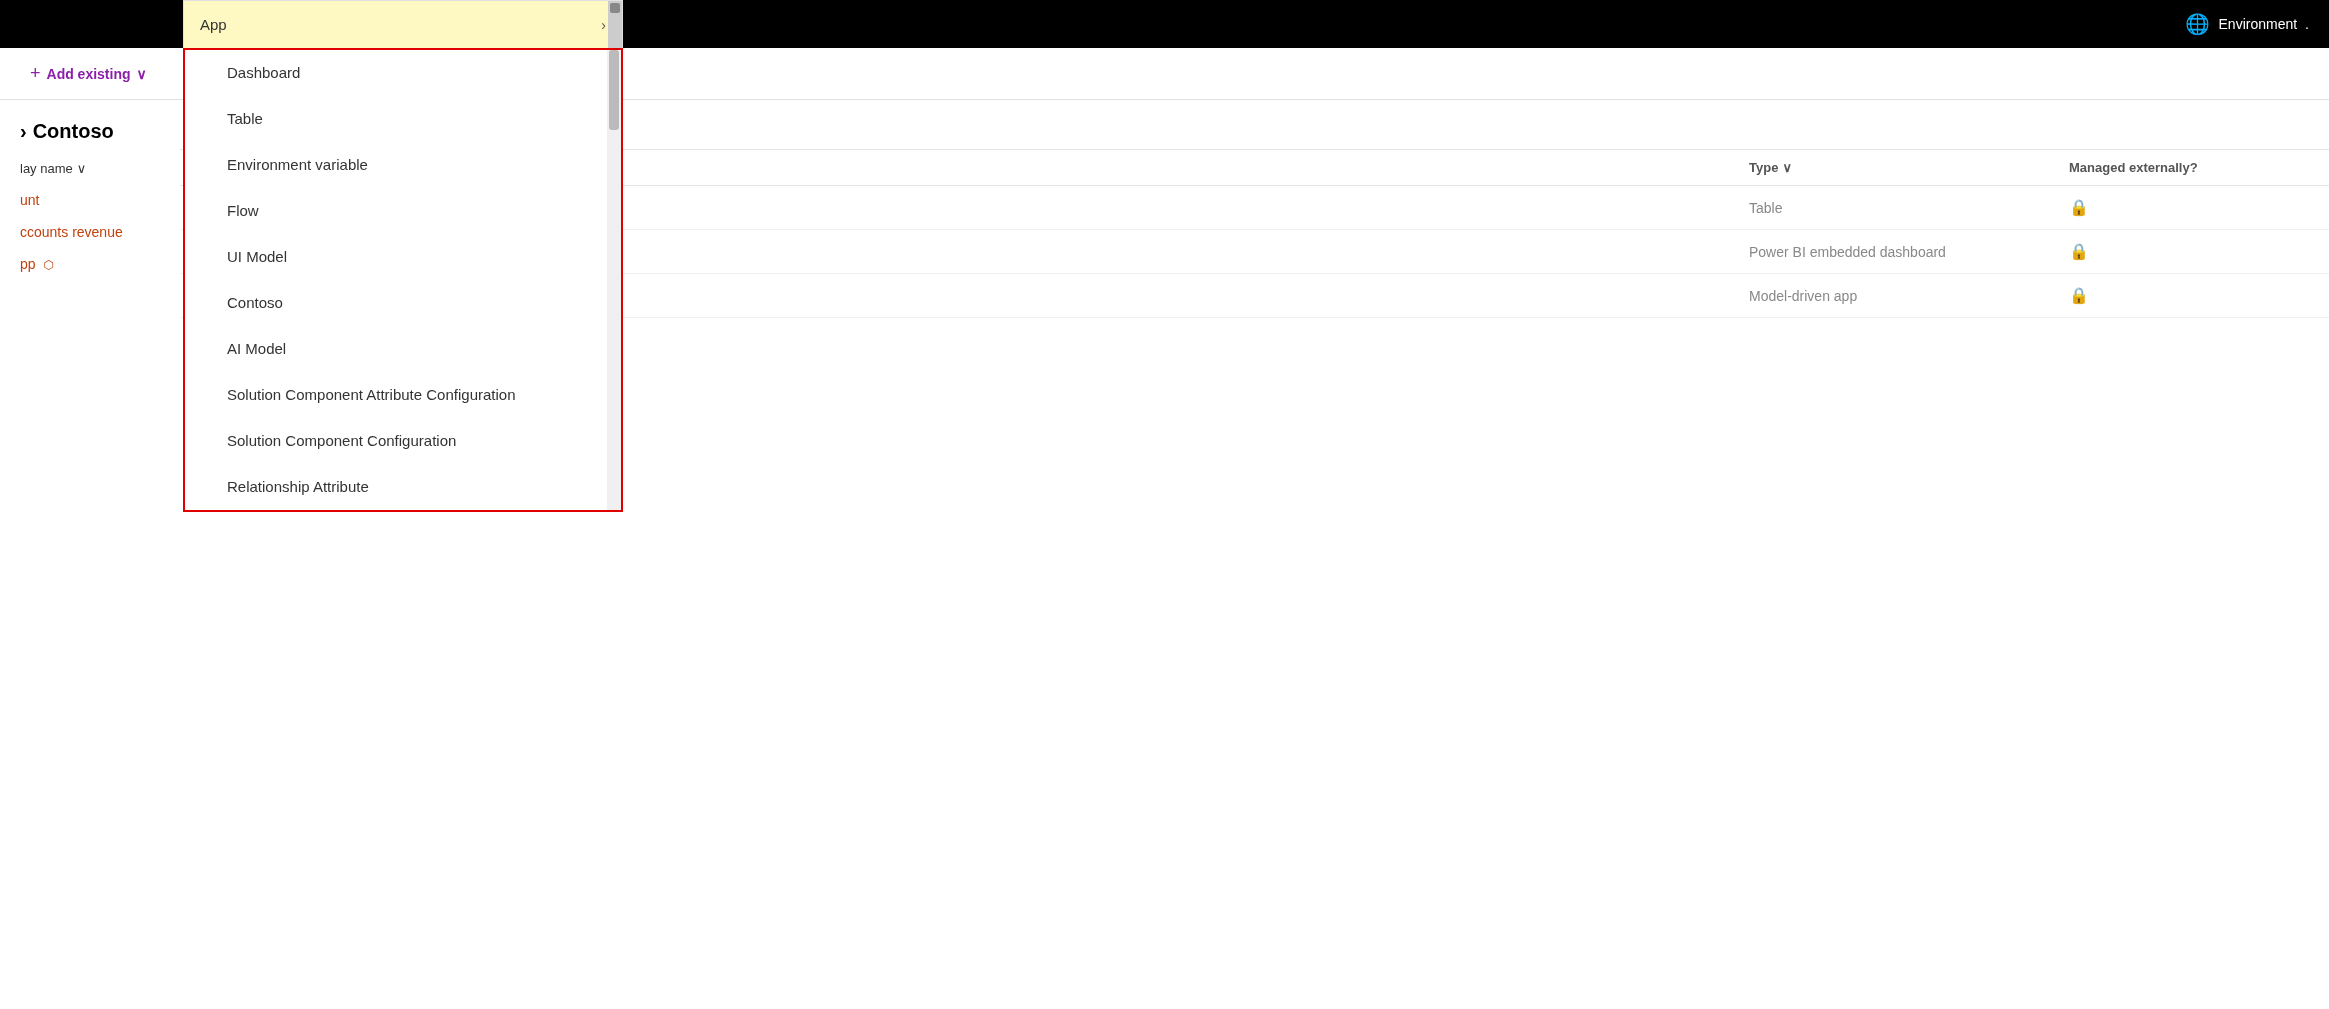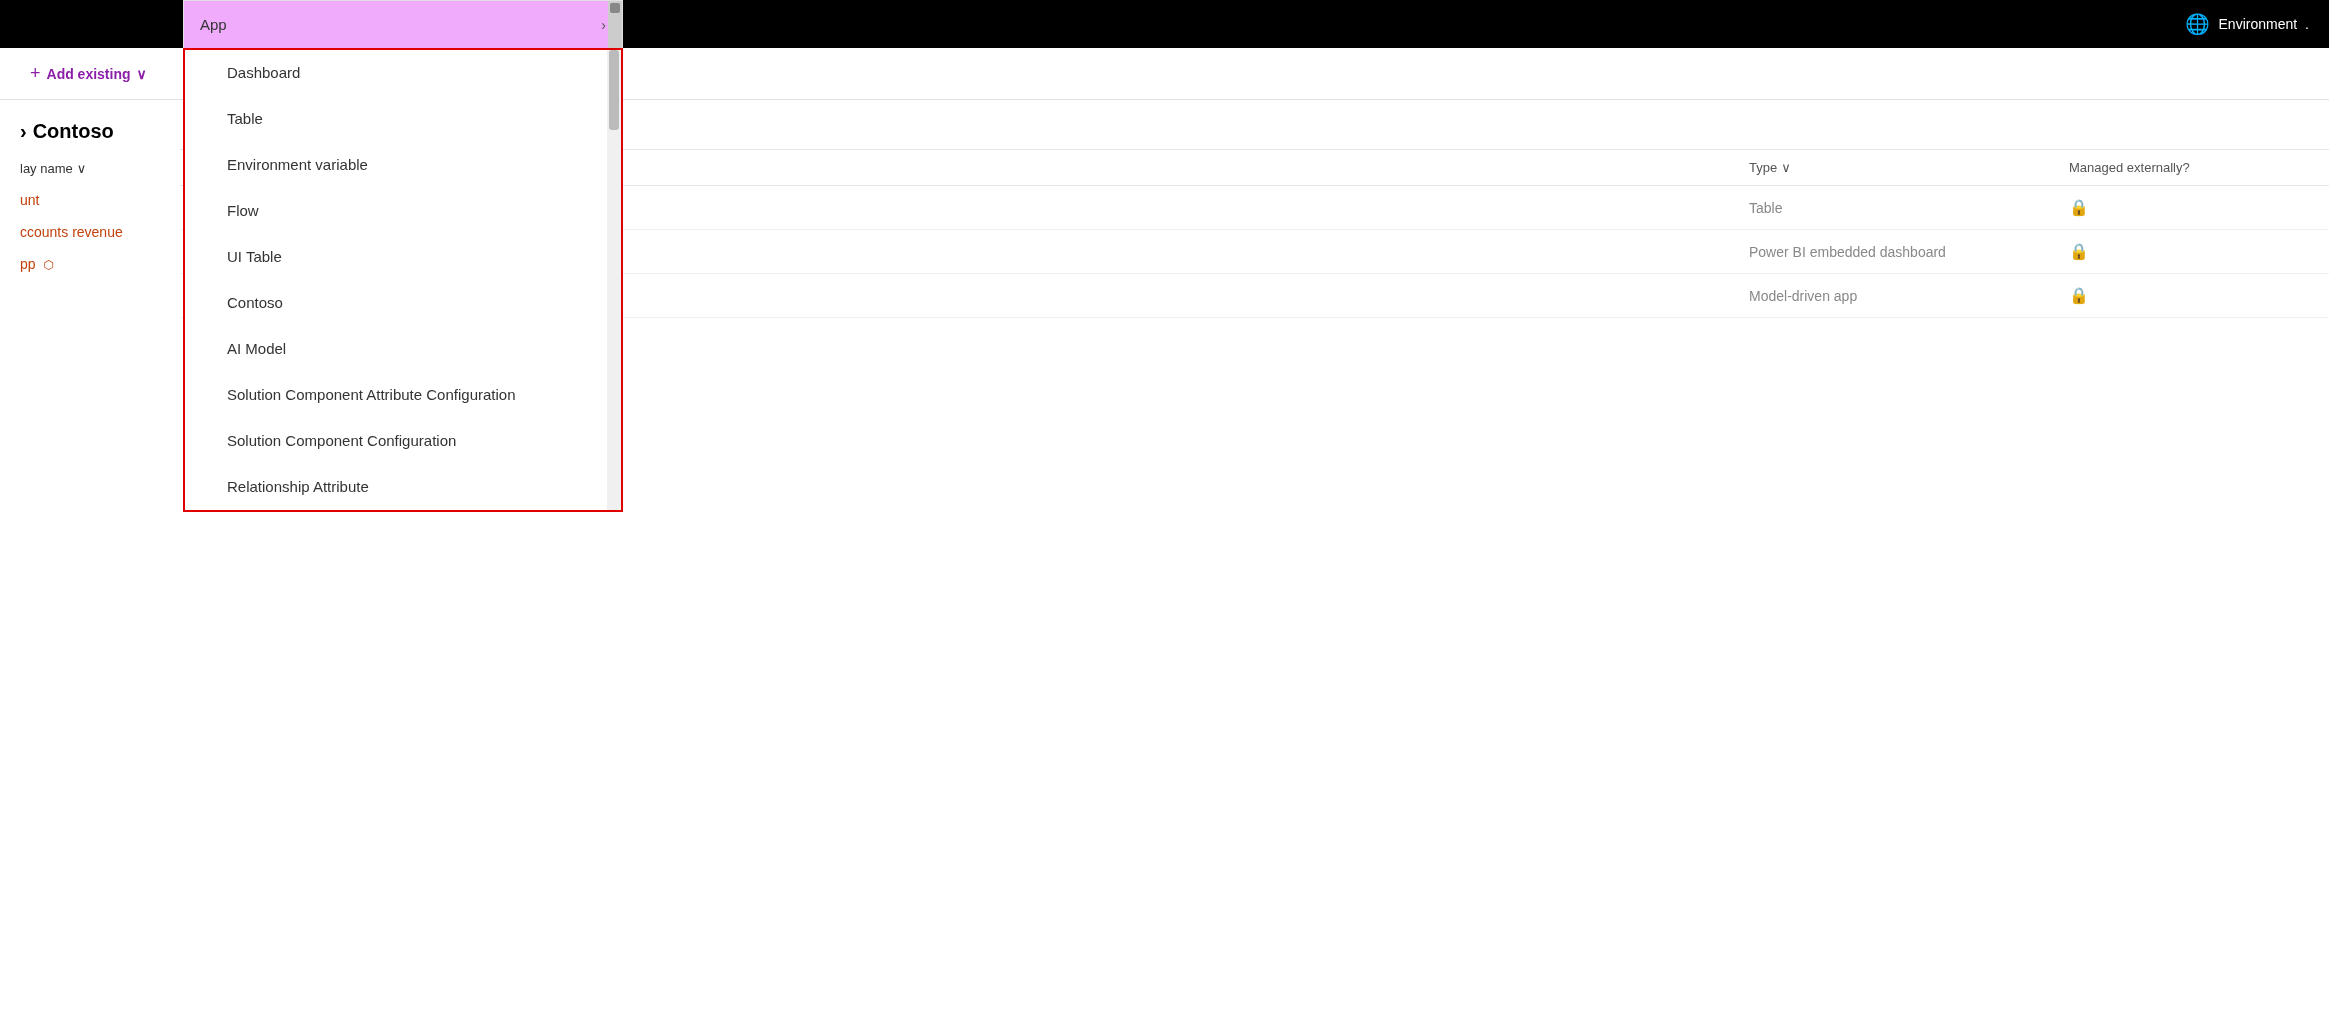--- a/index.html
+++ b/index.html
@@ -147,21 +147,21 @@
       padding: 4px 8px;
     }
 
     .table-header {
       display: flex;
       align-items: center;
       padding: 10px 20px;
       border-bottom: 1px solid #e5e5e5;
       font-size: 13px;
       color: #555;
-      font-weight: 400;
+      font-weight: 700;
     }
 
     .col-display-name {
       flex: 1;
       display: flex;
       align-items: center;
       gap: 4px;
     }
 
     .col-type {
@@ -204,21 +204,21 @@
       font-size: 16px;
       color: #999;
     }
 
     
     .app-menu-header {
       position: absolute;
       top: 0;
       left: 183px;
       width: 440px;
-      background: #f0abfc;
+      background: #fef9c3;
       border: 1px solid #e0e0e0;
       border-bottom: none;
       display: flex;
       align-items: center;
       justify-content: space-between;
       padding: 0 16px;
       height: 48px;
       pointer-events: all;
       cursor: pointer;
       z-index: 101;
@@ -364,21 +364,21 @@
   <div class="dropdown-item">
     <span>Table</span>
   </div>
   <div class="dropdown-item">
     <span>Environment variable</span>
   </div>
   <div class="dropdown-item">
     <span>Flow</span>
   </div>
   <div class="dropdown-item">
-    <span>UI Table</span>
+    <span>UI Model</span>
   </div>
   <div class="dropdown-item">
     <span>Contoso</span>
   </div>
   <div class="dropdown-item">
     <span>AI Model</span>
   </div>
   <div class="dropdown-item">
     <span>Solution Component Attribute Configuration</span>
   </div>

